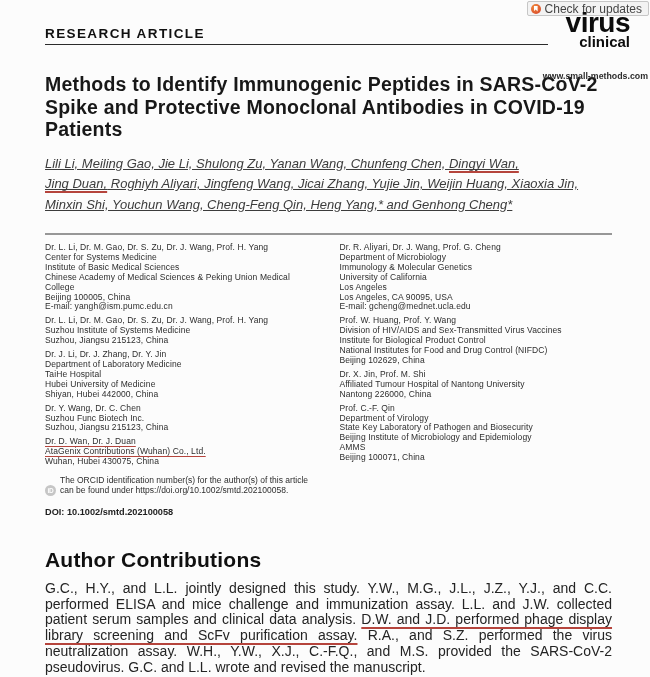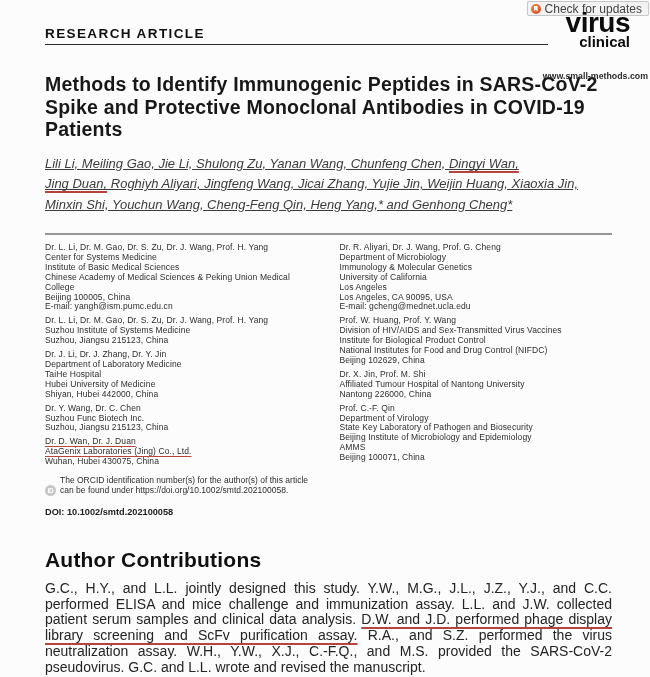--- a/index.html
+++ b/index.html
@@ -115,21 +115,21 @@
 
   <div class="divider"></div>
 
   <div class="affils">
 
     <div class="affcol">
       <p class="aff">Dr. L. Li, Dr. M. Gao, Dr. S. Zu, Dr. J. Wang, Prof. H. Yang<br>Center for Systems Medicine<br>Institute of Basic Medical Sciences<br>Chinese Academy of Medical Sciences &amp; Peking Union Medical College<br>Beijing 100005, China<br>E-mail: yangh@ism.pumc.edu.cn</p>
       <p class="aff">Dr. L. Li, Dr. M. Gao, Dr. S. Zu, Dr. J. Wang, Prof. H. Yang<br>Suzhou Institute of Systems Medicine<br>Suzhou, Jiangsu 215123, China</p>
       <p class="aff">Dr. J. Li, Dr. J. Zhang, Dr. Y. Jin<br>Department of Laboratory Medicine<br>TaiHe Hospital<br>Hubei University of Medicine<br>Shiyan, Hubei 442000, China</p>
       <p class="aff">Dr. Y. Wang, Dr. C. Chen<br>Suzhou Func Biotech Inc.<br>Suzhou, Jiangsu 215123, China</p>
-      <p class="aff"><span class="u-small">Dr. D. Wan, Dr. J. Duan</span><br><span class="u-small">AtaGenix Laboratories (Jing) Co., Ltd.</span><br><span>Wuhan, Hubei 430075, China</span></p>
+      <p class="aff"><span class="u-small">Dr. D. Wan, Dr. J. Duan</span><br><span class="u-small">AtaGenix Contributions (Wuhan) Co., Ltd.</span><br><span>Wuhan, Hubei 430075, China</span></p>
 
       <div class="orcid-row">
         <span class="orcid-icon">iD</span>
         <span class="orcid-text">The ORCID identification number(s) for the author(s) of this article<br>can be found under https://doi.org/10.1002/smtd.202100058.</span>
       </div>
 
       <p class="doi">DOI: 10.1002/smtd.202100058</p>
     </div>
 
     <div class="affcol">

